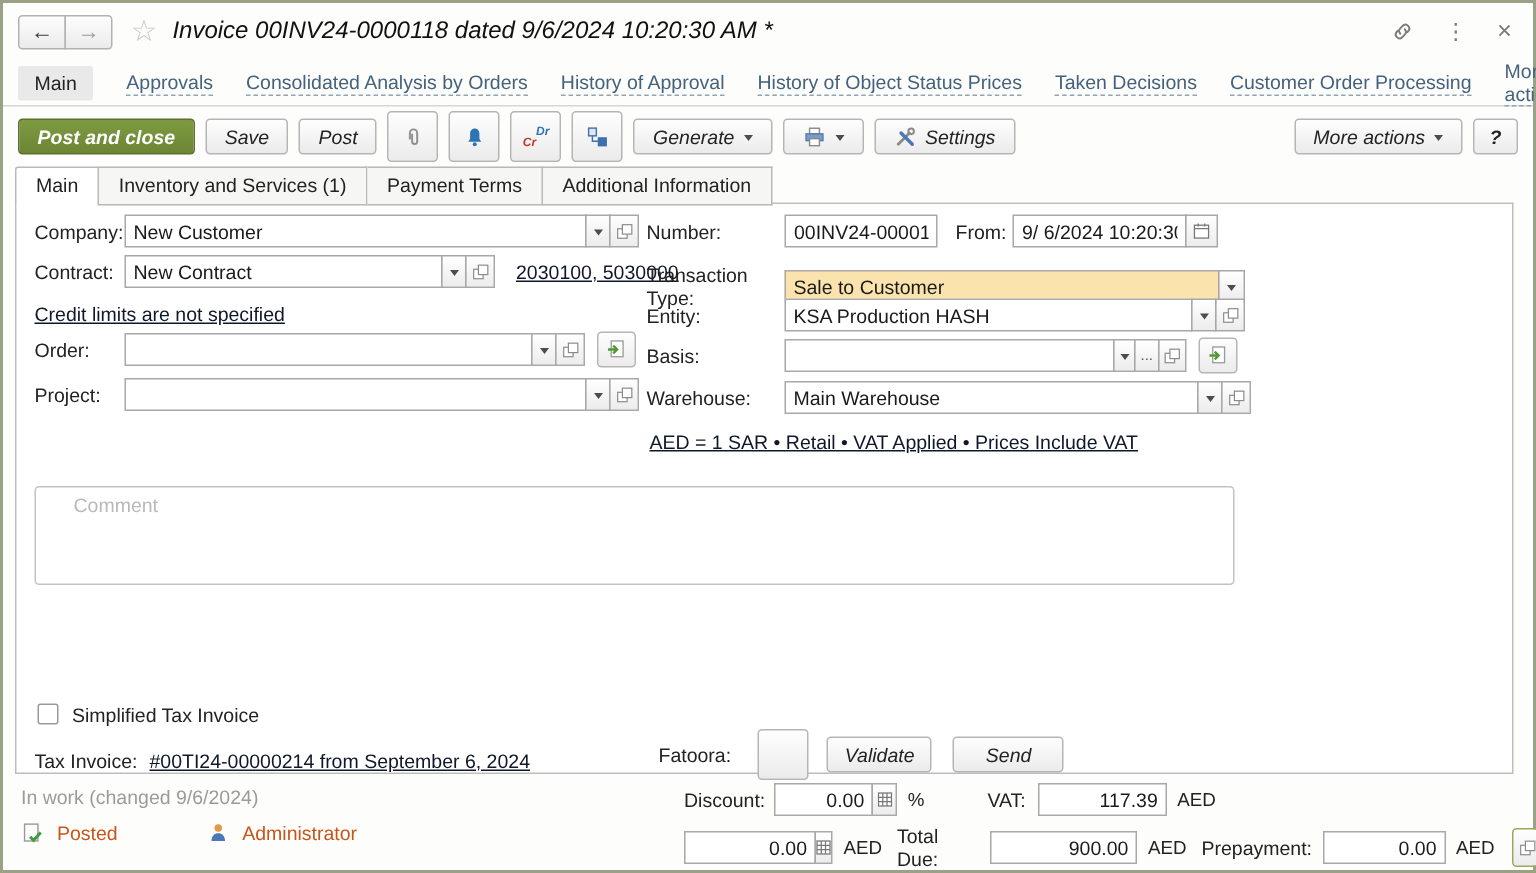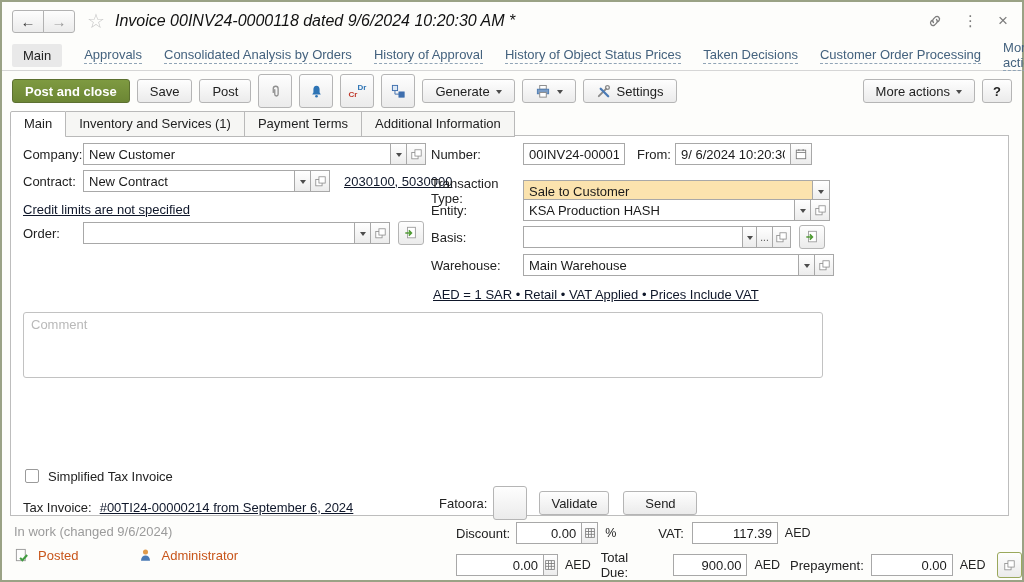--- a/index.html
+++ b/index.html
@@ -26,21 +26,21 @@
     gap:22px; padding-left:10px; border-bottom:1px solid #d6d6d6; }
   .menu-main { background:#e9e9e9; padding:4px 11px; border-radius:2px; color:#222; cursor:pointer; }
   .menu-link { color:#44627e; border-bottom:1px dashed #90a4b6; padding-bottom:1px; cursor:pointer; white-space:nowrap; }
   .menu-more { display:flex; align-items:center; gap:5px; cursor:pointer; }
   .menu-more .lbl { color:#44627e; border-bottom:1px dashed #90a4b6; }
   .caret { display:inline-block; width:0; height:0; border:3.5px solid transparent; border-top:4px solid #4c4c4c; margin-top:4px; }
 
   
   .toolbar { position:absolute; top:74px; left:0; right:0; height:30px; display:flex; align-items:center; gap:7px; padding:0 10px; }
   .btn { height:24px; border:1px solid #b5b5b5; border-radius:3px; background:linear-gradient(#fefefe,#ebebeb);
-    padding:0 12px; font-size:13px; color:#222; display:inline-flex; align-items:center; gap:6px; cursor:pointer; white-space:nowrap; }
+    padding:0 12px; font-size:13px; color:#222; display:inline-flex; align-items:center; gap:6px; cursor:pointer; white-space:nowrap;font-style:italic; }
   .btn-green { background:linear-gradient(#7e9a41,#6c8634); border-color:#5c7030; color:#fff; font-weight:bold; }
   .btn-ico { width:30px; padding:16px; justify-content:center; }
   .drcr { position:relative; width:16px; height:16px; }
   .drcr .dr { position:absolute; top:0; left:0; font-size:8px; font-weight:bold; color:#2e74b5; }
   .drcr .cr { position:absolute; bottom:0; right:0; font-size:8px; font-weight:bold; color:#c0392b; }
   .spacer { flex:1; }
   .btn-q { width:30px; padding:0; justify-content:center; font-weight:bold; }
 
   
   .tabs { position:absolute; top:109px; left:8px; display:flex; z-index:3; }
@@ -53,22 +53,22 @@
   .panel { position:absolute; top:133px; left:8px; right:13px; bottom:64px; background:#fff; border:1px solid #bdbdbd; }
   .frow { position:absolute; display:flex; height:22px; align-items:center; }
   .flabel { font-size:13px; color:#222; }
   .inp { height:22px; border:1px solid #a8a8a8; padding:0 5px; font-size:13px; font-family:inherit; color:#1a1a1a; background:#fff; }
   .sq { width:17px; height:22px; margin-left:-1px; border:1px solid #a8a8a8; background:linear-gradient(#fff,#ececec);
     display:inline-flex; align-items:center; justify-content:center; cursor:pointer; padding:0; font-size:10px; color:#555; }
   .gbtn { width:26px; height:24px; margin-left:8px; border:1px solid #b5b5b5; border-radius:3px;
     background:linear-gradient(#fefefe,#ebebeb); display:inline-flex; align-items:center; justify-content:center; cursor:pointer; }
   .yellow { background:#fbe3ae; }
   a.lnk { color:#0f172a; text-decoration:underline; font-size:13px; cursor:pointer; white-space:nowrap; }
-  .comment { position:absolute; left:12px; top:176px; width:800px; height:66px; border:1px solid #c2c2c2; border-radius:3px;
-    resize:none; padding:4px 7px; font-family:inherit; font-size:13px; color:#333; }
+  .comment { position:absolute; left:12px; top:188px; width:800px; height:66px; border:1px solid #c2c2c2; border-radius:3px;
+    resize:none; padding:4px 25px; font-family:inherit; font-size:13px; color:#333; }
   .comment::placeholder { color:#b9b9b9; }
   .cbx { width:14px; height:14px; border:1px solid #9a9a9a; border-radius:2px; background:#fff; display:inline-block; margin-right:9px; cursor:pointer; }
 
   
   .footer { position:absolute; left:0; right:0; bottom:0; height:62px; }
   .status-text { position:absolute; left:12px; top:6px; color:#9b9b9b; }
   .status-row { position:absolute; left:12px; top:30px; display:flex; align-items:center; }
   .status-orange { color:#c8551a; margin-left:8px; cursor:pointer; }
   .totrow { position:absolute; left:432px; display:flex; align-items:center; }
   .num { text-align:right; }
@@ -239,20 +239,33 @@
           </svg>
       </button>
       <button class="gbtn">
         <svg width="14" height="14" viewBox="0 0 16 16">
             <rect x="4" y="1.5" width="9" height="12" fill="#fff" stroke="#9a9a9a"></rect>
             <path d="M1.5 8 L8 8 M5.5 5 L8.5 8 L5.5 11" fill="none" stroke="#4f9a33" stroke-width="1.8"></path>
           </svg>
       </button>
     </div>
 
+    <div class="frow" style="left:12px; top:116px;">
+      <span class="flabel" style="width:60px;">Project:</span>
+      <input class="inp" style="width: 308px;" value="">
+      <button class="sq">
+          <span class="caret"></span>
+        </button>
+      <button class="sq" style="width:20px;">
+        <svg width="11" height="11" viewBox="0 0 14 14">
+            <rect x="1" y="4.5" width="8" height="8" fill="#fff" stroke="#8a8a8a"></rect>
+            <rect x="5" y="1" width="8" height="8" fill="#fff" stroke="#8a8a8a"></rect>
+          </svg>
+      </button>
+    </div>
 
     <div class="frow" style="left:420px; top:7px;">
       <span class="flabel" style="width:92px;">Number:</span>
       <input class="inp" style="width: 102px;" value="00INV24-0000118">
       <span class="flabel" style="margin-left:12px; width:38px;">From:</span>
       <input class="inp" style="width: 116px;" value="9/ 6/2024 10:20:30 AM">
       <button class="sq" style="width:22px;">
         <svg width="12" height="12" viewBox="0 0 14 14">
             <rect x="1.5" y="2.5" width="11" height="10" fill="#fff" stroke="#777"></rect>
             <path d="M1.5 5.2 L12.5 5.2" stroke="#777"></path>
@@ -330,21 +343,21 @@
       <span class="cbx"></span>
       <span class="flabel">Simplified Tax Invoice</span>
     </div>
 
     <div class="frow" style="left:12px; top:360px;">
       <span class="flabel" style="margin-right:8px;">Tax Invoice:</span>
       <a class="lnk">#00TI24-00000214 from September 6, 2024</a>
     </div>
 
     <div class="frow" style="left:428px; top:356px;">
-      <span class="flabel" style="margin-right:6px;">Fatoora:</span>
+      <span class="flabel" style="margin-right:18px;">Fatoora:</span>
       <button class="btn btn-ico" style="width:26px;">
         <svg width="13" height="13" viewBox="0 0 16 16">
             <path d="M12.2 5.2 A5 5 0 1 0 13 8.8" fill="none" stroke="#3f9c3f" stroke-width="1.8"></path>
             <path d="M13.6 2.2 L13.2 6 L9.6 5.2 Z" fill="#3f9c3f"></path>
           </svg>
       </button>
       <button class="btn" style="margin-left:12px; width:70px; justify-content:center;">Validate</button>
       <button class="btn" style="margin-left:14px; width:74px; justify-content:center;">Send</button>
     </div>
   </div>
@@ -386,21 +399,21 @@
     <div class="totrow" style="top:32px;">
       <input class="inp num" style="width: 88px; margin-left: 22px;" value="0.00">
       <button class="sq">
         <svg width="10" height="10" viewBox="0 0 12 12">
             <rect x="0.8" y="0.8" width="10.4" height="10.4" fill="#fff" stroke="#777"></rect>
             <path d="M0.8 4.2 L11.2 4.2 M0.8 7.6 L11.2 7.6 M4.2 0.8 L4.2 11.2 M7.6 0.8 L7.6 11.2" stroke="#777"></path>
           </svg>
       </button>
       <span class="cur">AED</span>
       <span class="flabel" style="margin-left:10px;">Total Due:</span>
-      <input class="inp num" style="width: 74px; margin-left: 22px;" value="900.00">
+      <input class="inp num" style="width: 98px; margin-left: 22px;" value="900.00">
       <span class="cur">AED</span>
       <span class="flabel" style="margin-left:10px;">Prepayment:</span>
       <input class="inp num" style="width: 82px; margin-left: 7px;" value="0.00">
       <span class="cur">AED</span>
       <button class="open-hl">
         <svg width="11" height="11" viewBox="0 0 14 14">
             <rect x="1" y="4.5" width="8" height="8" fill="#fff" stroke="#8a8a8a"></rect>
             <rect x="5" y="1" width="8" height="8" fill="#fff" stroke="#8a8a8a"></rect>
           </svg>
       </button>

